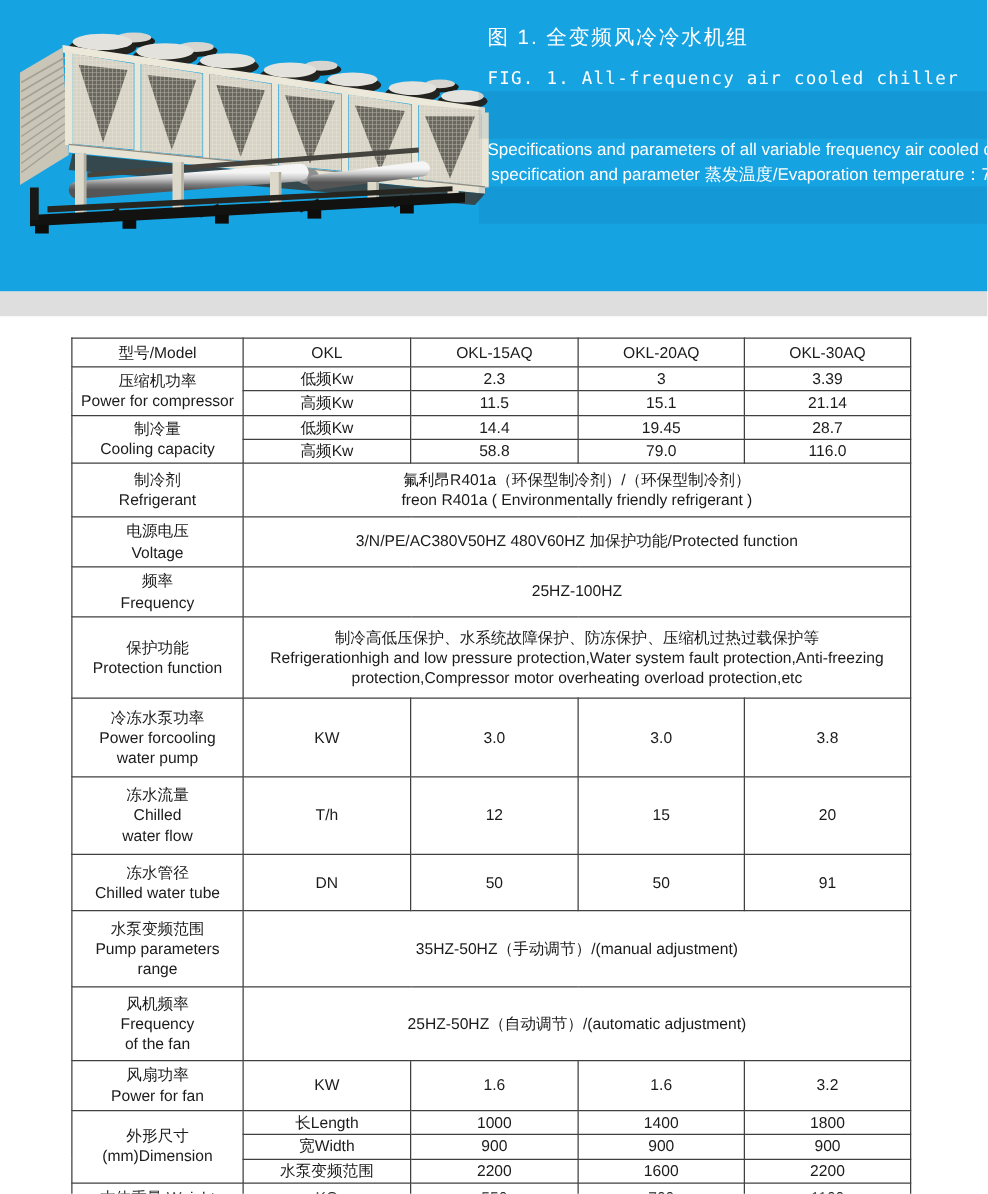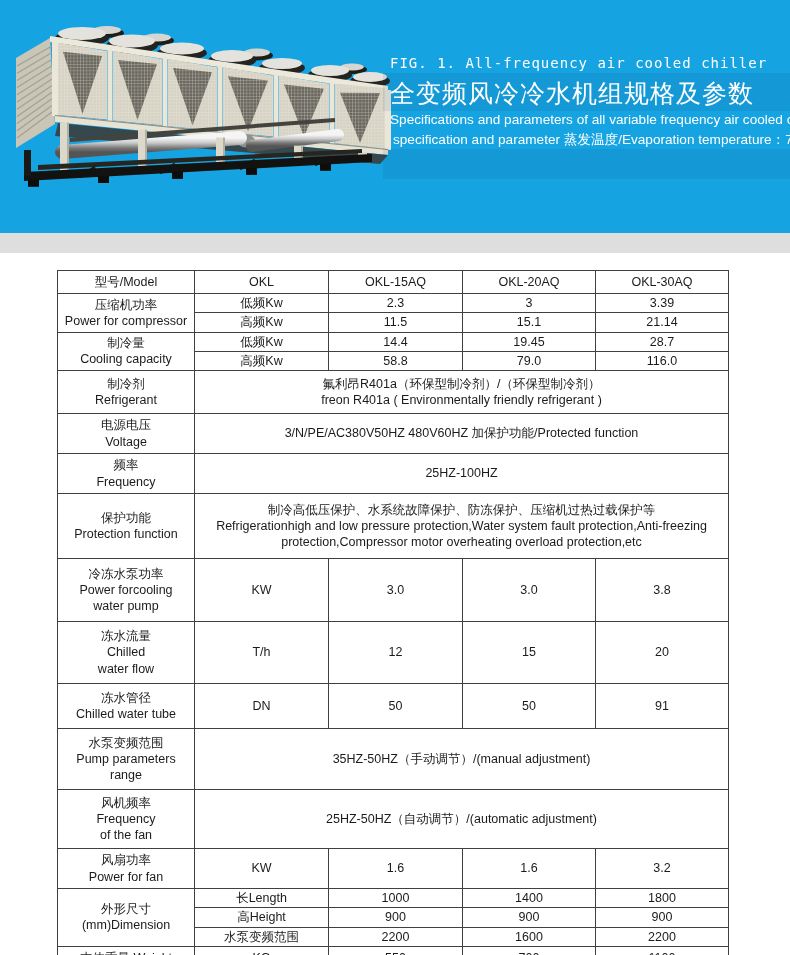--- a/index.html
+++ b/index.html
@@ -191,22 +191,22 @@
         <rect x="172" y="171.9" width="11" height="7" fill="#0d0d0c"></rect>
         <rect x="246" y="167.9" width="11" height="7" fill="#0d0d0c"></rect>
         <rect x="320" y="163.8" width="11" height="7" fill="#0d0d0c"></rect>
       </g>
     </svg>
 
     <div class="hero-band band-title"></div>
     <div class="hero-band band-cond"></div>
 
     <div class="hero-text">
+      <div class="fig-zh">图 1. 全变频风冷冷水机组</div>
       <div class="fig-en">FIG. 1. All-frequency air cooled chiller</div>
-      <div class="spec-title">全变频风冷冷水机组规格及参数</div>
       <div class="sub1">Specifications and parameters of all variable frequency air cooled chiller</div>
       <div class="sub2">specification and parameter  蒸发温度/Evaporation temperature：7.5℃</div>
     </div>
   </div>
 
   <div class="gray-bar"></div>
 
   <div class="table-wrap">
     <table class="spec">
       <colgroup>
@@ -335,21 +335,21 @@
 
         <tr class="h-dim">
           <td rowspan="3">外形尺寸
 (mm)Dimension</td>
           <td>长Length</td>
           <td>1000</td>
           <td>1400</td>
           <td>1800</td>
         </tr>
         <tr class="h-dim">
-          <td>高Height</td>
+          <td>宽Width</td>
           <td>900</td>
           <td>900</td>
           <td>900</td>
         </tr>
         <tr class="h-dim">
           <td>水泵变频范围</td>
           <td>2200</td>
           <td>1600</td>
           <td>2200</td>
         </tr>

